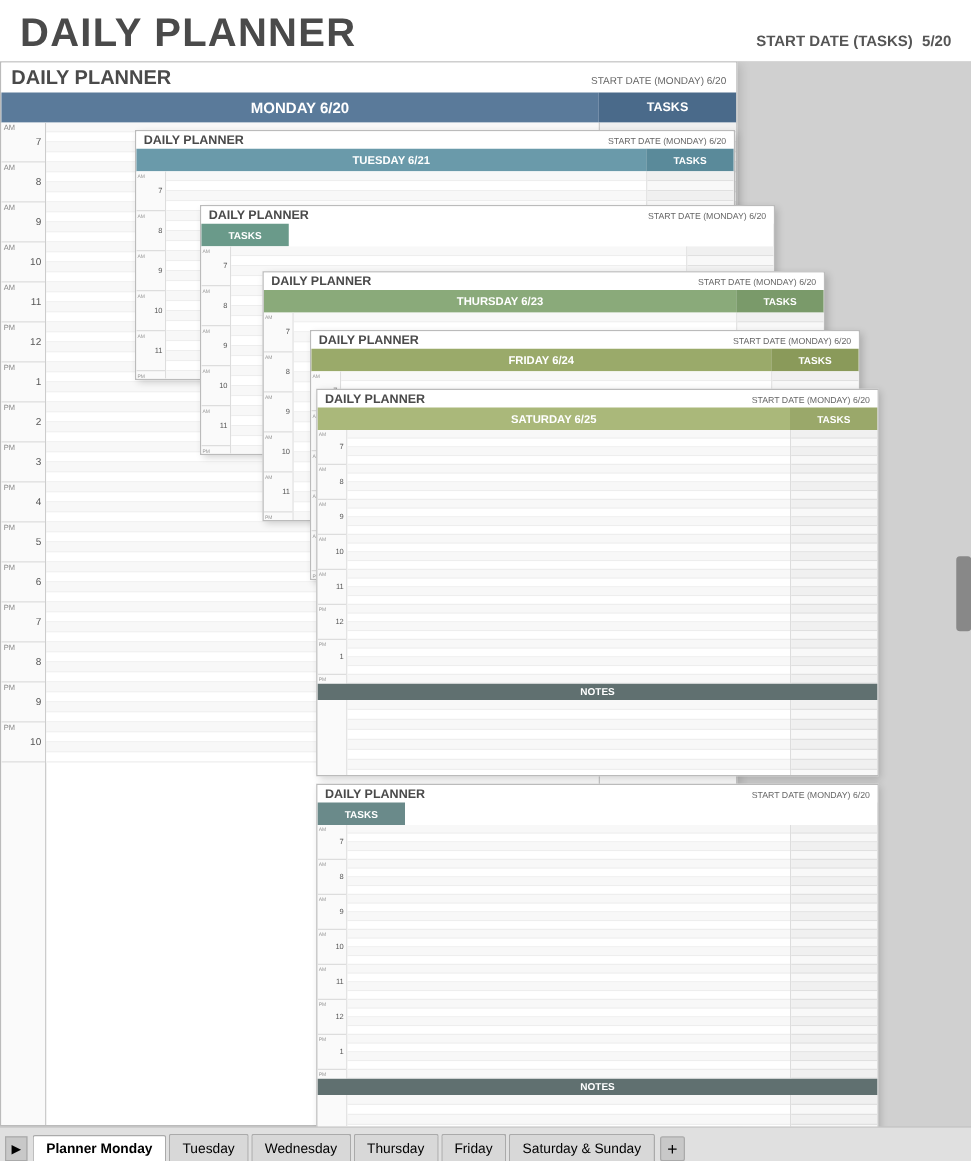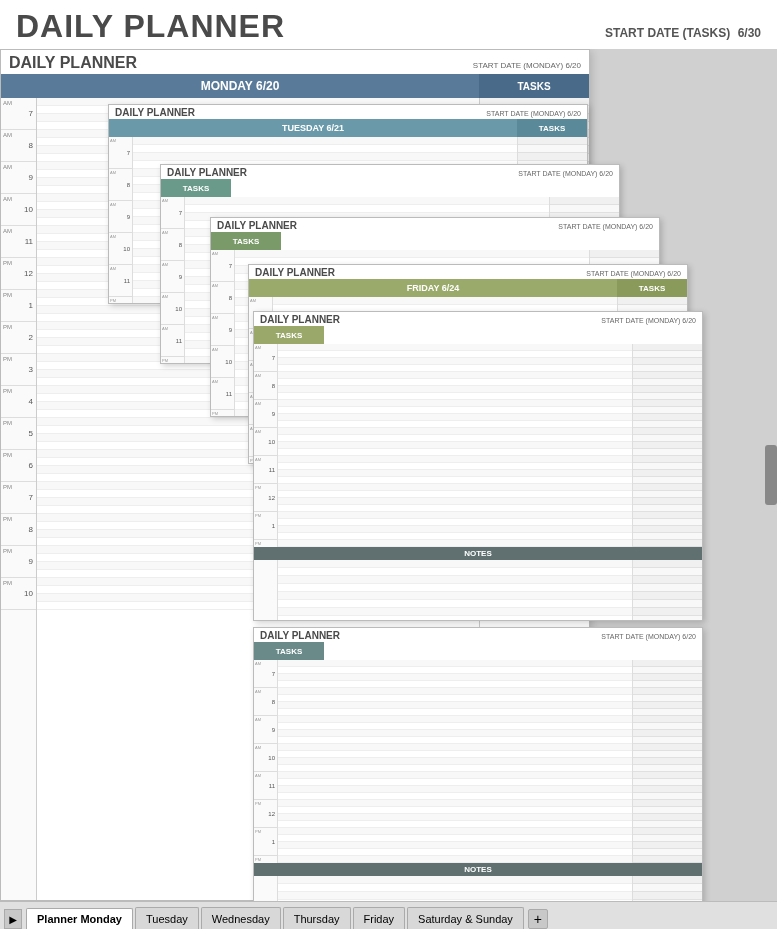--- a/index.html
+++ b/index.html
@@ -115,21 +115,21 @@
       margin-left: 2px;
     }
   </style>
 </head>
 <body>
 
 <div class="main-header">
   <span class="main-title">DAILY PLANNER</span>
   <span class="start-date-label">
     <span>START DATE (TASKS)</span>
-    <span style="font-weight:bold; margin-left:4px;">6/30</span>
+    <span style="font-weight:bold; margin-left:4px;">5/20</span>
   </span>
 </div>
 
 <div class="content-area" id="contentArea">
 
   <div style="position: absolute; top: 0px; left: 0px; width: 590px; bottom: 0px; background: white; border: 1px solid rgb(187, 187, 187); box-shadow: rgba(0, 0, 0, 0.15) 2px 2px 8px; z-index: 1; display: flex; flex-direction: column; overflow: hidden;">
       <div style="padding:4px 8px 2px 8px; background:white;">
     <div style="display:flex; justify-content:space-between; align-items:baseline;">
       <span style="font-size:16px; font-weight:900; color:#4a4a4a;">DAILY PLANNER</span>
       <span style="font-size:8px; color:#666;">START DATE (MONDAY) 6/20</span>
@@ -500,20 +500,21 @@
       </div>
     </div>
     <div style="position: absolute; top: 168px; left: 210px; width: 450px; height: 200px; background: white; border: 1px solid rgb(187, 187, 187); box-shadow: rgba(0, 0, 0, 0.18) 2px 2px 6px; z-index: 4; display: flex; flex-direction: column; overflow: hidden;">
       <div style="padding:2px 6px 1px 6px; background:white; flex-shrink:0;">
     <div style="display:flex; justify-content:space-between; align-items:baseline;">
       <span style="font-size:10px; font-weight:900; color:#4a4a4a;">DAILY PLANNER</span>
       <span style="font-size:7px; color:#666;">START DATE (MONDAY) 6/20</span>
     </div>
   </div>
       <div style="display:flex; height:18px; flex-shrink:0;">
+    <div style="flex:1; background:#8aaa7a; display:flex; align-items:center; justify-content:center; font-weight:bold; font-size:9px; color:white;">THURSDAY 6/23</div>
     <div style="width:70px; background:#7a9a6a; display:flex; align-items:center; justify-content:center; font-weight:bold; font-size:8px; color:white;">TASKS</div>
   </div>
       <div style="display:flex; flex:1; overflow:hidden;">
         <div style="width:24px; flex-shrink:0; border-right:1px solid #ddd; background:#fafafa;">
           <div style="height:32px; display:flex; align-items:center; justify-content:flex-end; padding-right:2px; border-bottom:1px solid #ddd; font-size:6px; color:#555; position:relative;">
       <span style="position:absolute;left:1px;top:1px;font-size:4px;color:#999;">AM</span>7
     </div>
           <div style="height:32px; display:flex; align-items:center; justify-content:flex-end; padding-right:2px; border-bottom:1px solid #ddd; font-size:6px; color:#555; position:relative;">
       <span style="position:absolute;left:1px;top:1px;font-size:4px;color:#999;">AM</span>8
     </div>
@@ -659,20 +660,21 @@
       </div>
     </div>
     <div style="position: absolute; top: 262px; left: 253px; width: 450px; height: 310px; background: white; border: 1px solid rgb(187, 187, 187); box-shadow: rgba(0, 0, 0, 0.18) 2px 2px 6px; z-index: 6; display: flex; flex-direction: column; overflow: hidden;">
       <div style="padding:2px 6px 1px 6px; background:white; flex-shrink:0;">
     <div style="display:flex; justify-content:space-between; align-items:baseline;">
       <span style="font-size:10px; font-weight:900; color:#4a4a4a;">DAILY PLANNER</span>
       <span style="font-size:7px; color:#666;">START DATE (MONDAY) 6/20</span>
     </div>
   </div>
       <div style="display:flex; height:18px; flex-shrink:0;">
+    <div style="flex:1; background:#aab87a; display:flex; align-items:center; justify-content:center; font-weight:bold; font-size:9px; color:white;">SATURDAY 6/25</div>
     <div style="width:70px; background:#9aa86a; display:flex; align-items:center; justify-content:center; font-weight:bold; font-size:8px; color:white;">TASKS</div>
   </div>
       <div style="display:flex; flex:1; overflow:hidden;">
         <div style="width:24px; flex-shrink:0; border-right:1px solid #ddd; background:#fafafa;">
           <div style="height:28px; display:flex; align-items:center; justify-content:flex-end; padding-right:2px; border-bottom:1px solid #ddd; font-size:6px; color:#555; position:relative;">
       <span style="position:absolute;left:1px;top:1px;font-size:4px;color:#999;">AM</span>7
     </div>
           <div style="height:28px; display:flex; align-items:center; justify-content:flex-end; padding-right:2px; border-bottom:1px solid #ddd; font-size:6px; color:#555; position:relative;">
       <span style="position:absolute;left:1px;top:1px;font-size:4px;color:#999;">AM</span>8
     </div>

